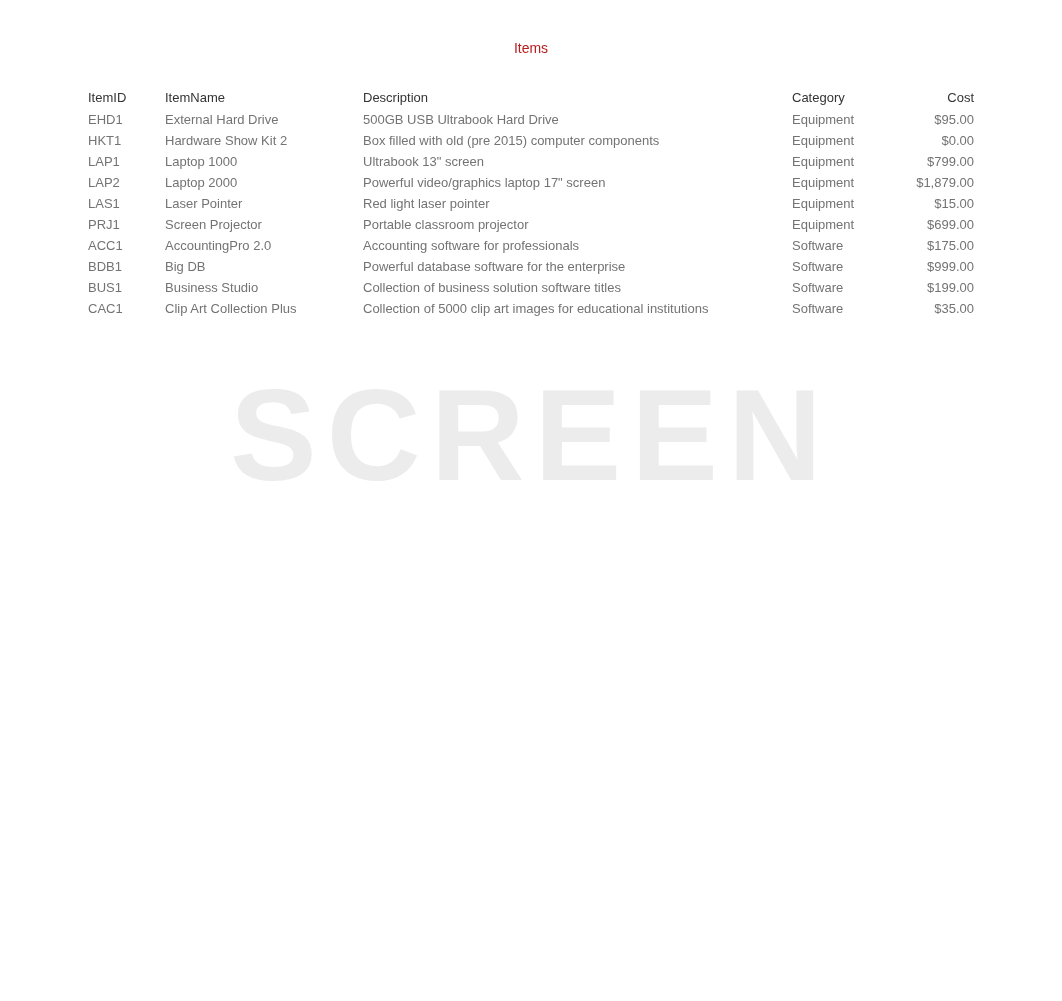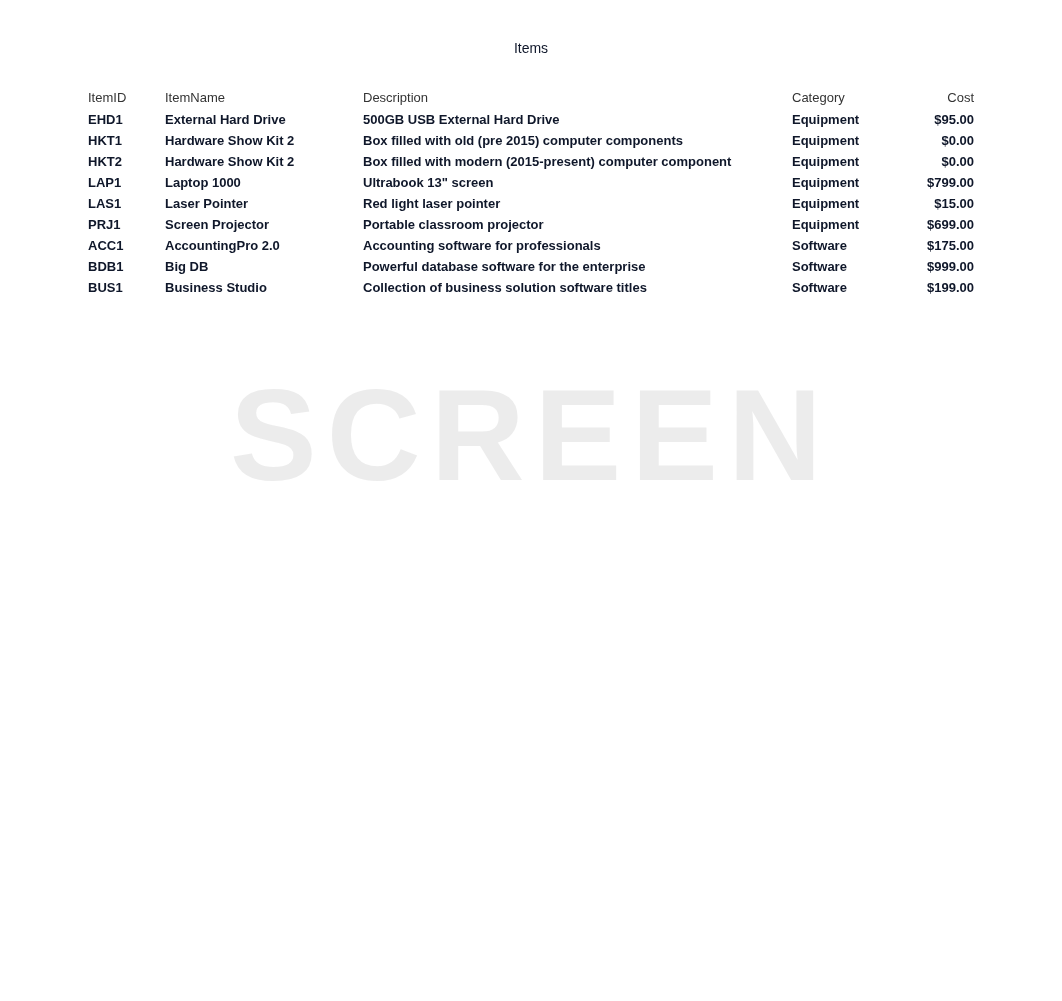--- a/index.html
+++ b/index.html
@@ -37,21 +37,21 @@
     .content {
       position: relative;
       z-index: 1;
       padding: 40px 80px;
     }
 
     .page-title {
       text-align: center;
       font-size: 14px;
       margin-bottom: 30px;
-      color: #0f172a;
+      color: #b91c1c;
     }
 
     table {
       width: 100%;
       border-collapse: collapse;
     }
 
     thead tr th {
       text-align: left;
       padding: 4px 8px;
@@ -60,23 +60,22 @@
       border-bottom: none;
       margin-top: 32px;
     }
 
     thead tr th.cost-col {
       text-align: right;
     }
 
     tbody tr td {
       padding: 3px 8px;
-      color: #0f172a;
+      color: #737373;
       vertical-align: top;
-      font-weight: bold;
     }
 
     tbody tr td.cost-col {
       text-align: right;
     }
 
     .col-itemid { width: 70px; }
     .col-itemname { width: 180px; }
     .col-description { width: 390px; }
     .col-category { width: 100px; }
@@ -97,44 +96,44 @@
         <th class="col-itemname">ItemName</th>
         <th class="col-description">Description</th>
         <th class="col-category">Category</th>
         <th class="col-cost cost-col">Cost</th>
       </tr>
     </thead>
     <tbody id="table-body">
     <tr>
           <td class="col-itemid">EHD1</td>
           <td class="col-itemname">External Hard Drive</td>
-          <td class="col-description">500GB USB External Hard Drive</td>
+          <td class="col-description">500GB USB Ultrabook Hard Drive</td>
           <td class="col-category">Equipment</td>
           <td class="col-cost cost-col">$95.00</td>
         </tr>
         <tr>
           <td class="col-itemid">HKT1</td>
           <td class="col-itemname">Hardware Show Kit 2</td>
           <td class="col-description">Box filled with old (pre 2015) computer components</td>
           <td class="col-category">Equipment</td>
           <td class="col-cost cost-col">$0.00</td>
         </tr>
         <tr>
-          <td class="col-itemid">HKT2</td>
-          <td class="col-itemname">Hardware Show Kit 2</td>
-          <td class="col-description">Box filled with modern  (2015-present) computer component</td>
-          <td class="col-category">Equipment</td>
-          <td class="col-cost cost-col">$0.00</td>
-        </tr>
-        <tr>
           <td class="col-itemid">LAP1</td>
           <td class="col-itemname">Laptop 1000</td>
           <td class="col-description">Ultrabook 13" screen</td>
           <td class="col-category">Equipment</td>
           <td class="col-cost cost-col">$799.00</td>
+        </tr>
+        <tr>
+          <td class="col-itemid">LAP2</td>
+          <td class="col-itemname">Laptop 2000</td>
+          <td class="col-description">Powerful video/graphics laptop  17" screen</td>
+          <td class="col-category">Equipment</td>
+          <td class="col-cost cost-col">$1,879.00</td>
         </tr>
         <tr>
           <td class="col-itemid">LAS1</td>
           <td class="col-itemname">Laser Pointer</td>
           <td class="col-description">Red light laser pointer</td>
           <td class="col-category">Equipment</td>
           <td class="col-cost cost-col">$15.00</td>
         </tr>
         <tr>
           <td class="col-itemid">PRJ1</td>
@@ -157,15 +156,22 @@
           <td class="col-category">Software</td>
           <td class="col-cost cost-col">$999.00</td>
         </tr>
         <tr>
           <td class="col-itemid">BUS1</td>
           <td class="col-itemname">Business Studio</td>
           <td class="col-description">Collection of business solution software titles</td>
           <td class="col-category">Software</td>
           <td class="col-cost cost-col">$199.00</td>
         </tr>
+        <tr>
+          <td class="col-itemid">CAC1</td>
+          <td class="col-itemname">Clip Art Collection Plus</td>
+          <td class="col-description">Collection of 5000 clip art images for educational institutions</td>
+          <td class="col-category">Software</td>
+          <td class="col-cost cost-col">$35.00</td>
+        </tr>
       </tbody>
   </table>
 </div>
 
 </body></html>

